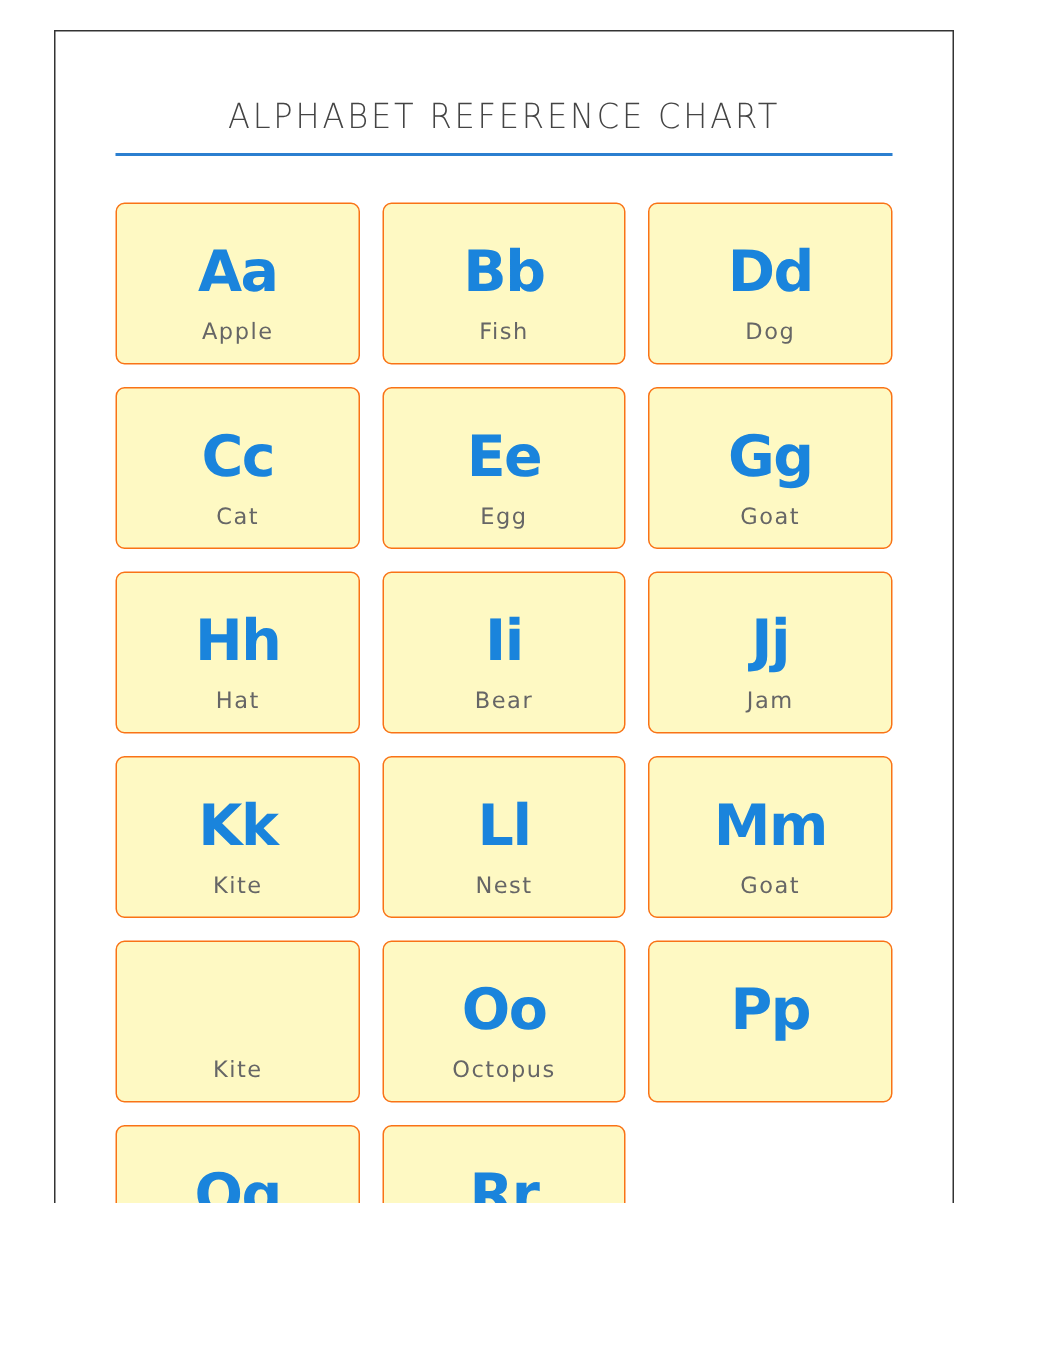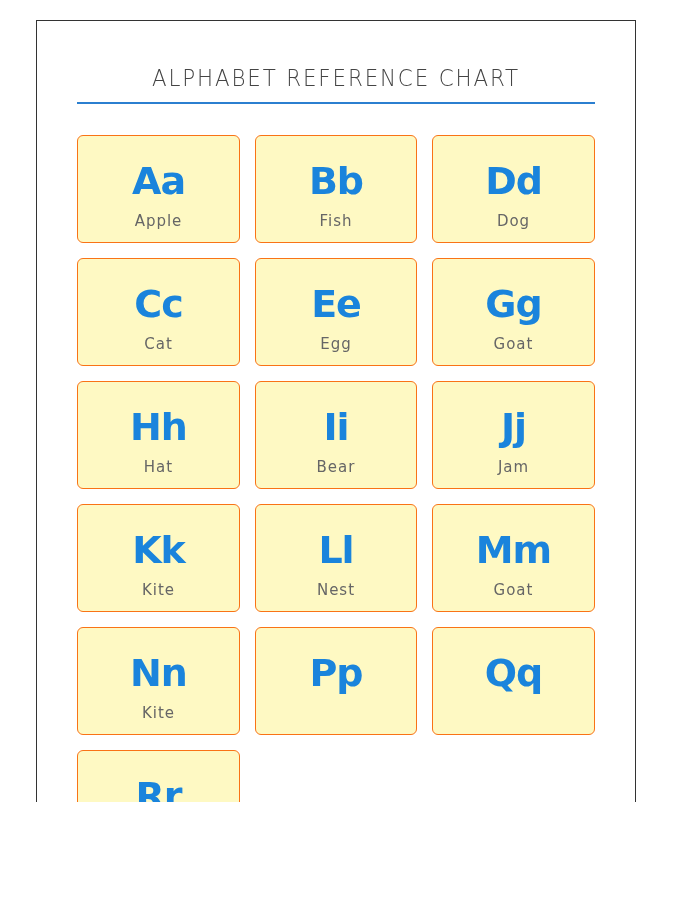--- a/index.html
+++ b/index.html
@@ -84,22 +84,25 @@
         </div>
       <div class="card">
           <div class="letters">Ll</div>
           <div class="word">Nest</div>
         </div>
       <div class="card">
           <div class="letters">Mm</div>
           <div class="word">Goat</div>
         </div>
       <div class="card">
-          <div class="letters">Nn</div>
           <div class="word">Kite</div>
+        </div>
+      <div class="card">
+          <div class="letters">Oo</div>
+          <div class="word">Octopus</div>
         </div>
       <div class="card">
           <div class="letters">Pp</div>
           <div class="word"></div>
         </div>
       <div class="card">
           <div class="letters">Qq</div>
           <div class="word"></div>
         </div>
       <div class="card">

